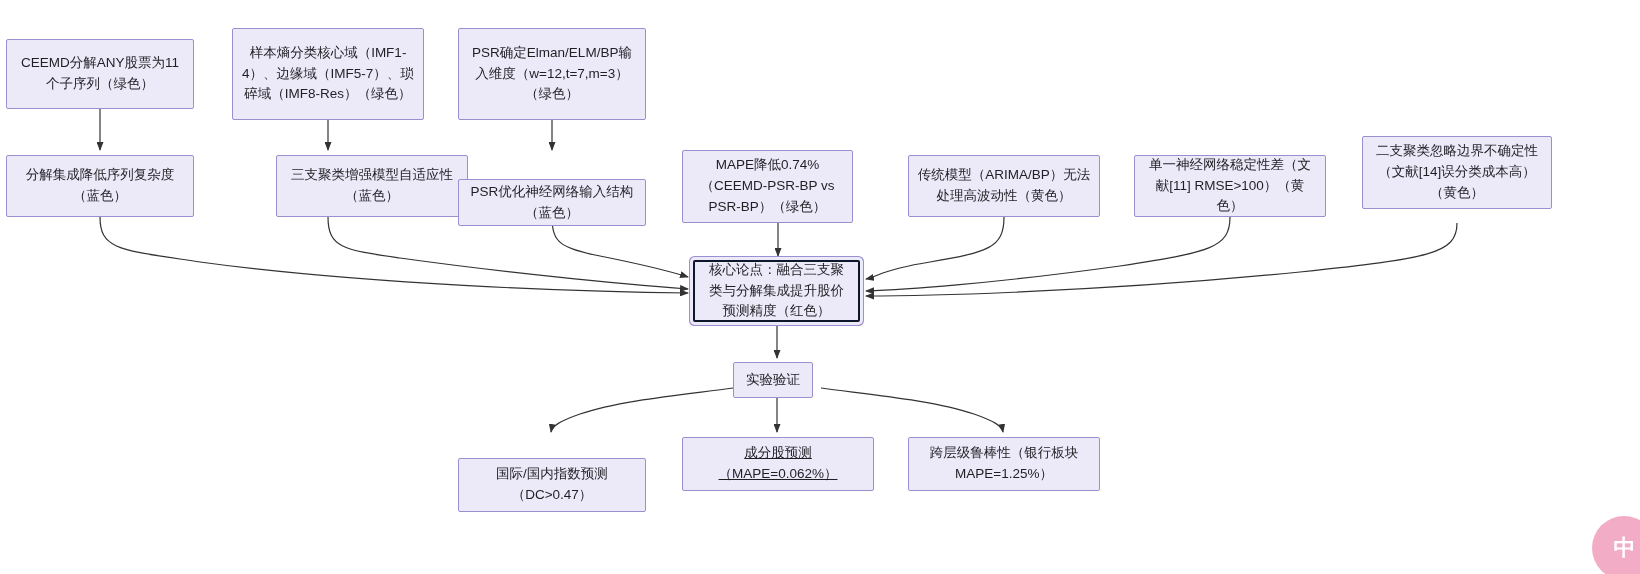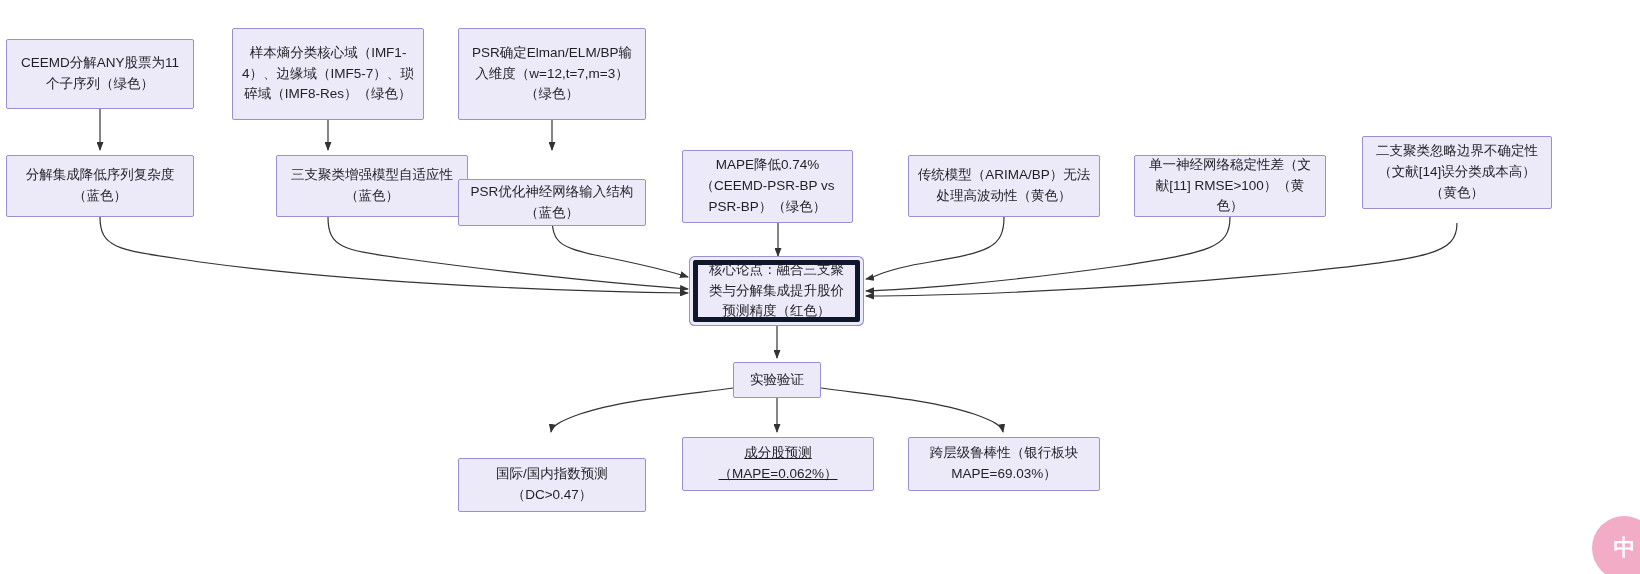--- a/index.html
+++ b/index.html
@@ -40,21 +40,21 @@
     line-height: 1.55;
     padding: 4px 8px;
   }
   .node .label {
     display: block;
     width: 100%;
     word-break: break-word;
   }
   .node.core {
     background: #ECEAF9;
-    border: 5px solid #0f172a;
+    border: 2px solid #0f172a;
     box-shadow: 0 0 0 3px #ECEAF9, 0 0 0 4px #9A8FD0;
   }
   .watermark {
     position: absolute;
     width: 64px;
     height: 64px;
     border-radius: 50%;
     background: #F3A8C4;
     display: flex;
     align-items: center;
@@ -123,31 +123,31 @@
       </div>
       <div class="node" style="left: 1134px; top: 155px; width: 192px; height: 62px;">
         <span class="label">单一神经网络稳定性差（文献[11] RMSE&gt;100）（黄色）</span>
       </div>
       <div class="node" style="left: 1362px; top: 136px; width: 190px; height: 73px;">
         <span class="label">二支聚类忽略边界不确定性（文献[14]误分类成本高）（黄色）</span>
       </div>
       <div class="node core" style="left: 693px; top: 260px; width: 167px; height: 62px;">
         <span class="label">核心论点：融合三支聚类与分解集成提升股价预测精度（红色）</span>
       </div>
-      <div class="node" style="left: 733px; top: 362px; width: 88px; height: 36px;">
+      <div class="node" style="left: 733px; top: 362px; width: 80px; height: 36px;">
         <span class="label">实验验证</span>
       </div>
       <div class="node" style="left: 458px; top: 458px; width: 188px; height: 54px;">
         <span class="label">国际/国内指数预测（DC&gt;0.47）</span>
       </div>
       <div class="node" style="left: 682px; top: 437px; width: 192px; height: 54px; text-decoration: underline;">
         <span class="label">成分股预测（MAPE=0.062%）</span>
       </div>
       <div class="node" style="left: 908px; top: 437px; width: 192px; height: 54px;">
-        <span class="label">跨层级鲁棒性（银行板块MAPE=69.03%）</span>
+        <span class="label">跨层级鲁棒性（银行板块MAPE=1.25%）</span>
       </div>
     </div>
 
   <div class="watermark" style="left:1592px; top:516px;">
     <span>中</span>
   </div>
 
 </div>
 
 </body></html>

